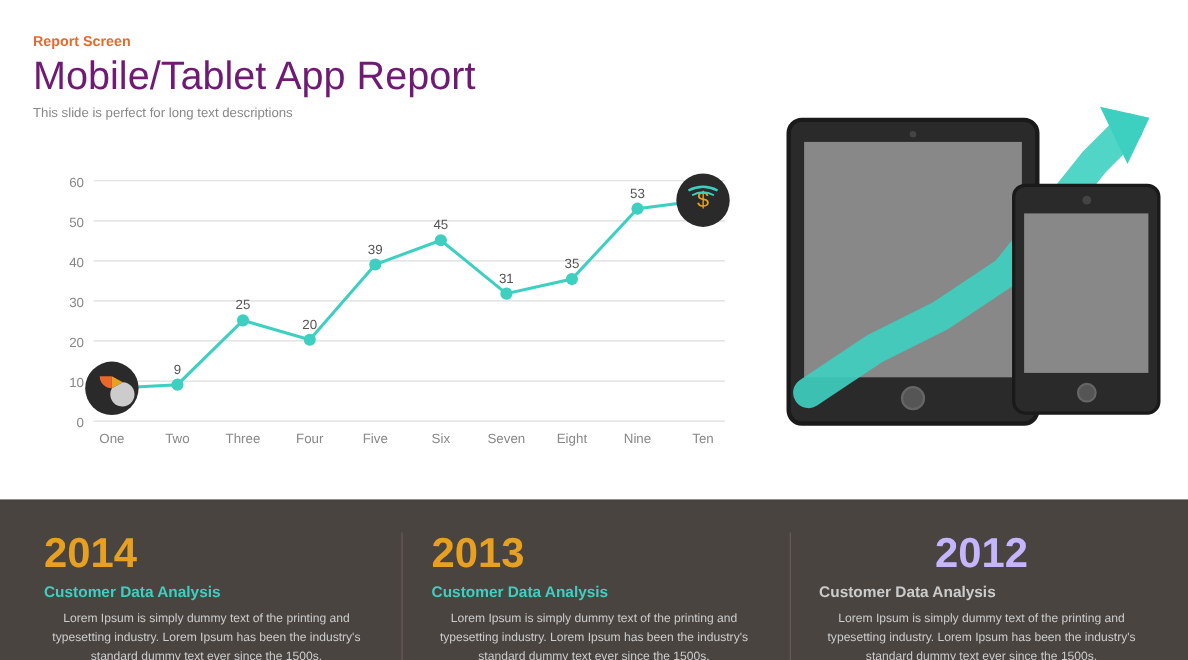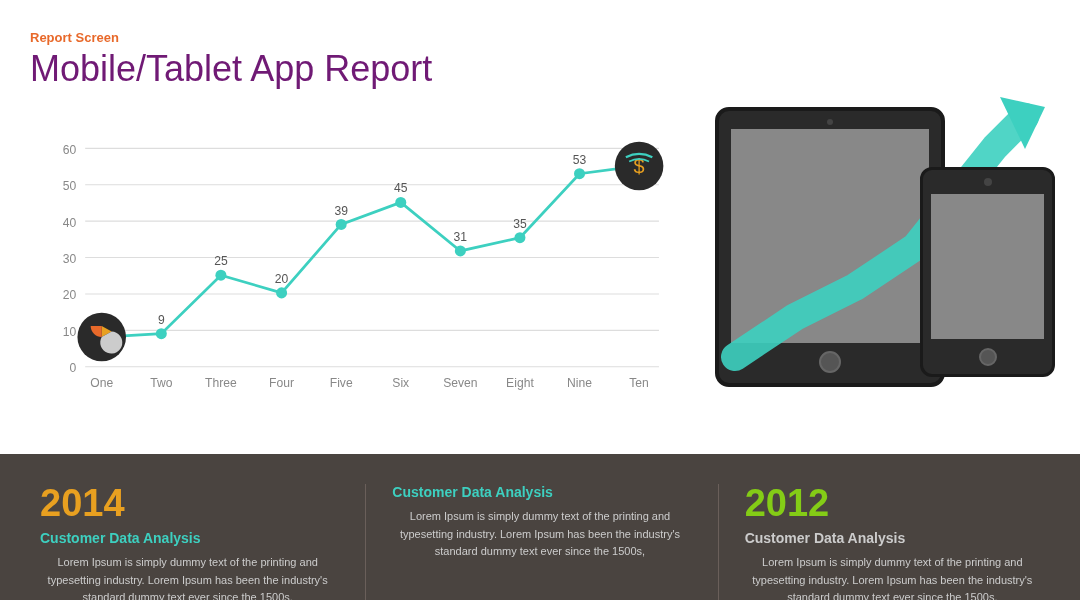--- a/index.html
+++ b/index.html
@@ -210,20 +210,21 @@
       text-align: center;
     }
   </style>
 </head>
 <body>
 
 <div class="top-section">
   <div class="left-panel">
     <div class="report-label">Report Screen</div>
     <div class="main-title">Mobile/Tablet App Report</div>
+    <div class="subtitle">This slide is perfect for long text descriptions</div>
     <div class="chart-container">
       <svg class="chart" viewBox="0 0 580 240">
 
         <line x1="50" y1="10" x2="570" y2="10" stroke="#ddd" stroke-width="1"></line>
         <line x1="50" y1="43" x2="570" y2="43" stroke="#ddd" stroke-width="1"></line>
         <line x1="50" y1="76" x2="570" y2="76" stroke="#ddd" stroke-width="1"></line>
         <line x1="50" y1="109" x2="570" y2="109" stroke="#ddd" stroke-width="1"></line>
         <line x1="50" y1="142" x2="570" y2="142" stroke="#ddd" stroke-width="1"></line>
         <line x1="50" y1="175" x2="570" y2="175" stroke="#ddd" stroke-width="1"></line>
         <line x1="50" y1="208" x2="570" y2="208" stroke="#ddd" stroke-width="1"></line>
@@ -320,22 +321,23 @@
 
 <div class="bottom-section">
 
   <div class="bottom-col">
     <div class="year-label">2014</div>
     <div class="col-heading">Customer Data Analysis</div>
     <div class="col-body">Lorem Ipsum is simply dummy text of the printing and typesetting industry. Lorem Ipsum has been the industry's standard dummy text ever since the 1500s,</div>
   </div>
 
   <div class="bottom-col">
+    <div class="year-label">2013</div>
     <div class="col-heading">Customer Data Analysis</div>
     <div class="col-body">Lorem Ipsum is simply dummy text of the printing and typesetting industry. Lorem Ipsum has been the industry's standard dummy text ever since the 1500s,</div>
   </div>
 
   <div class="bottom-col">
-    <div class="year-label" style="color:#84cc16;">2012</div>
+    <div class="year-label" style="color:#c4b5fd;text-align:center;">2012</div>
     <div class="col-heading" style="color:#ccc;">Customer Data Analysis</div>
     <div class="col-body">Lorem Ipsum is simply dummy text of the printing and typesetting industry. Lorem Ipsum has been the industry's standard dummy text ever since the 1500s,</div>
   </div>
 </div>
 
 </body></html>

